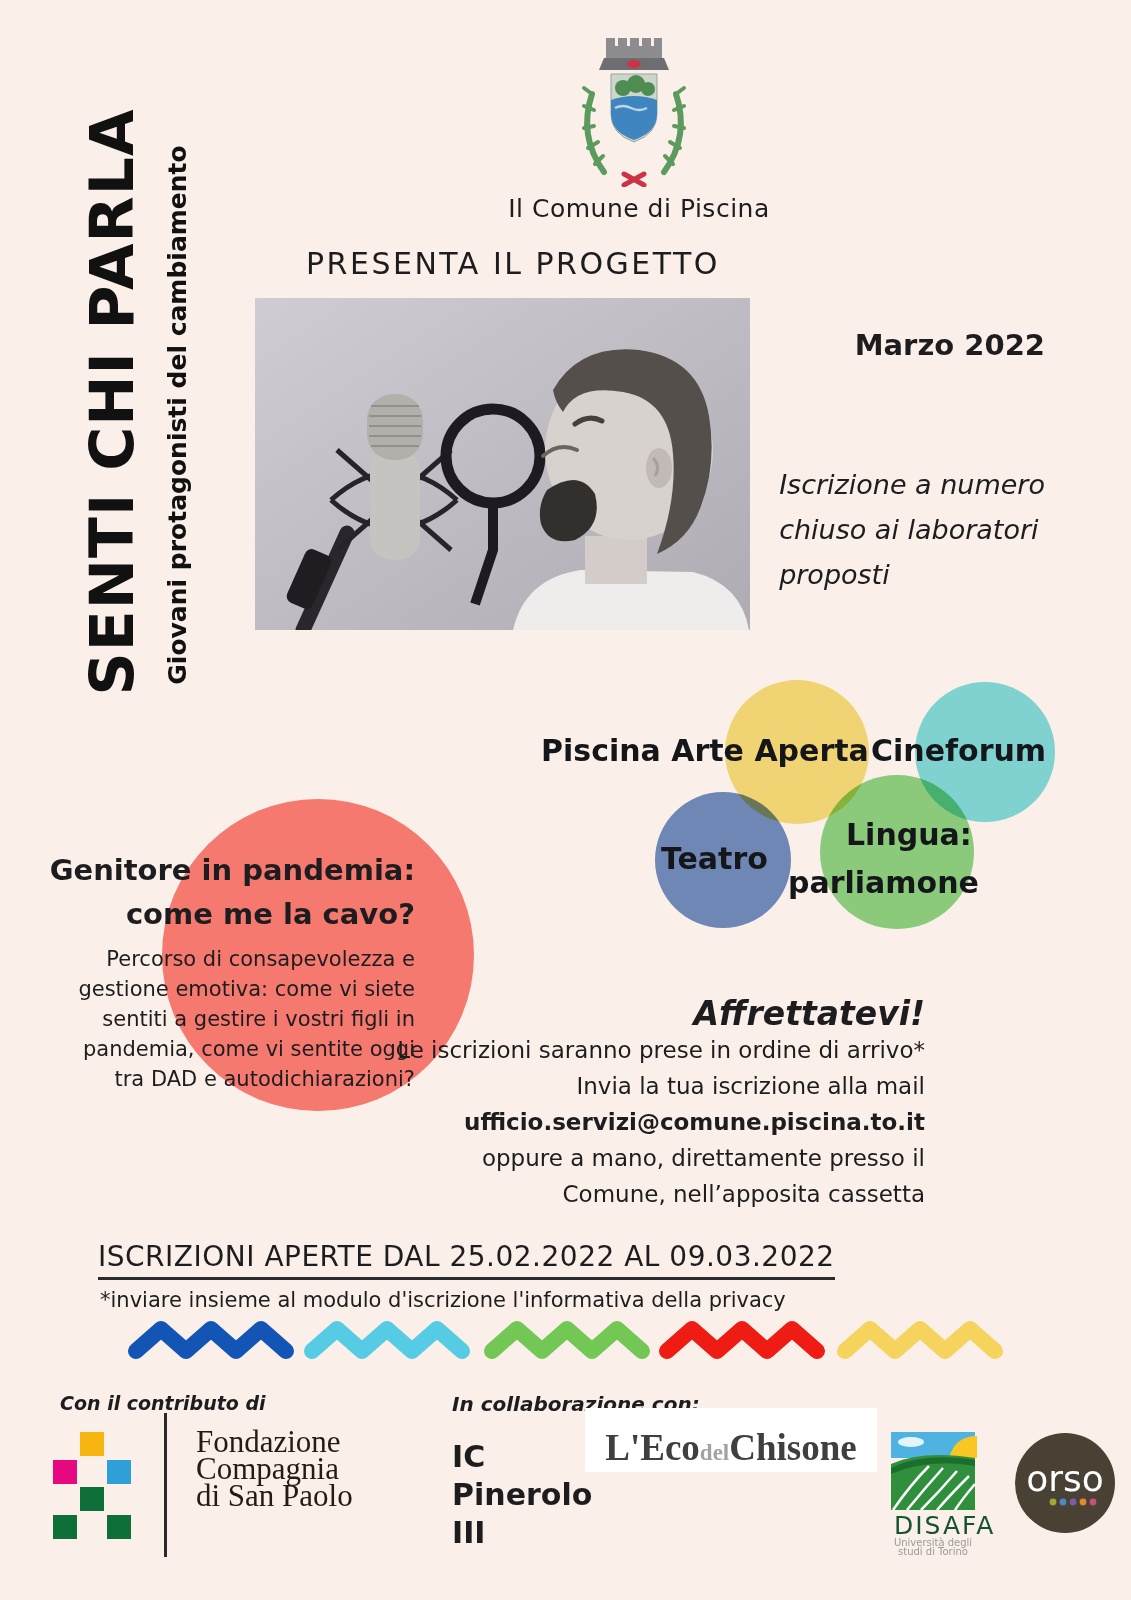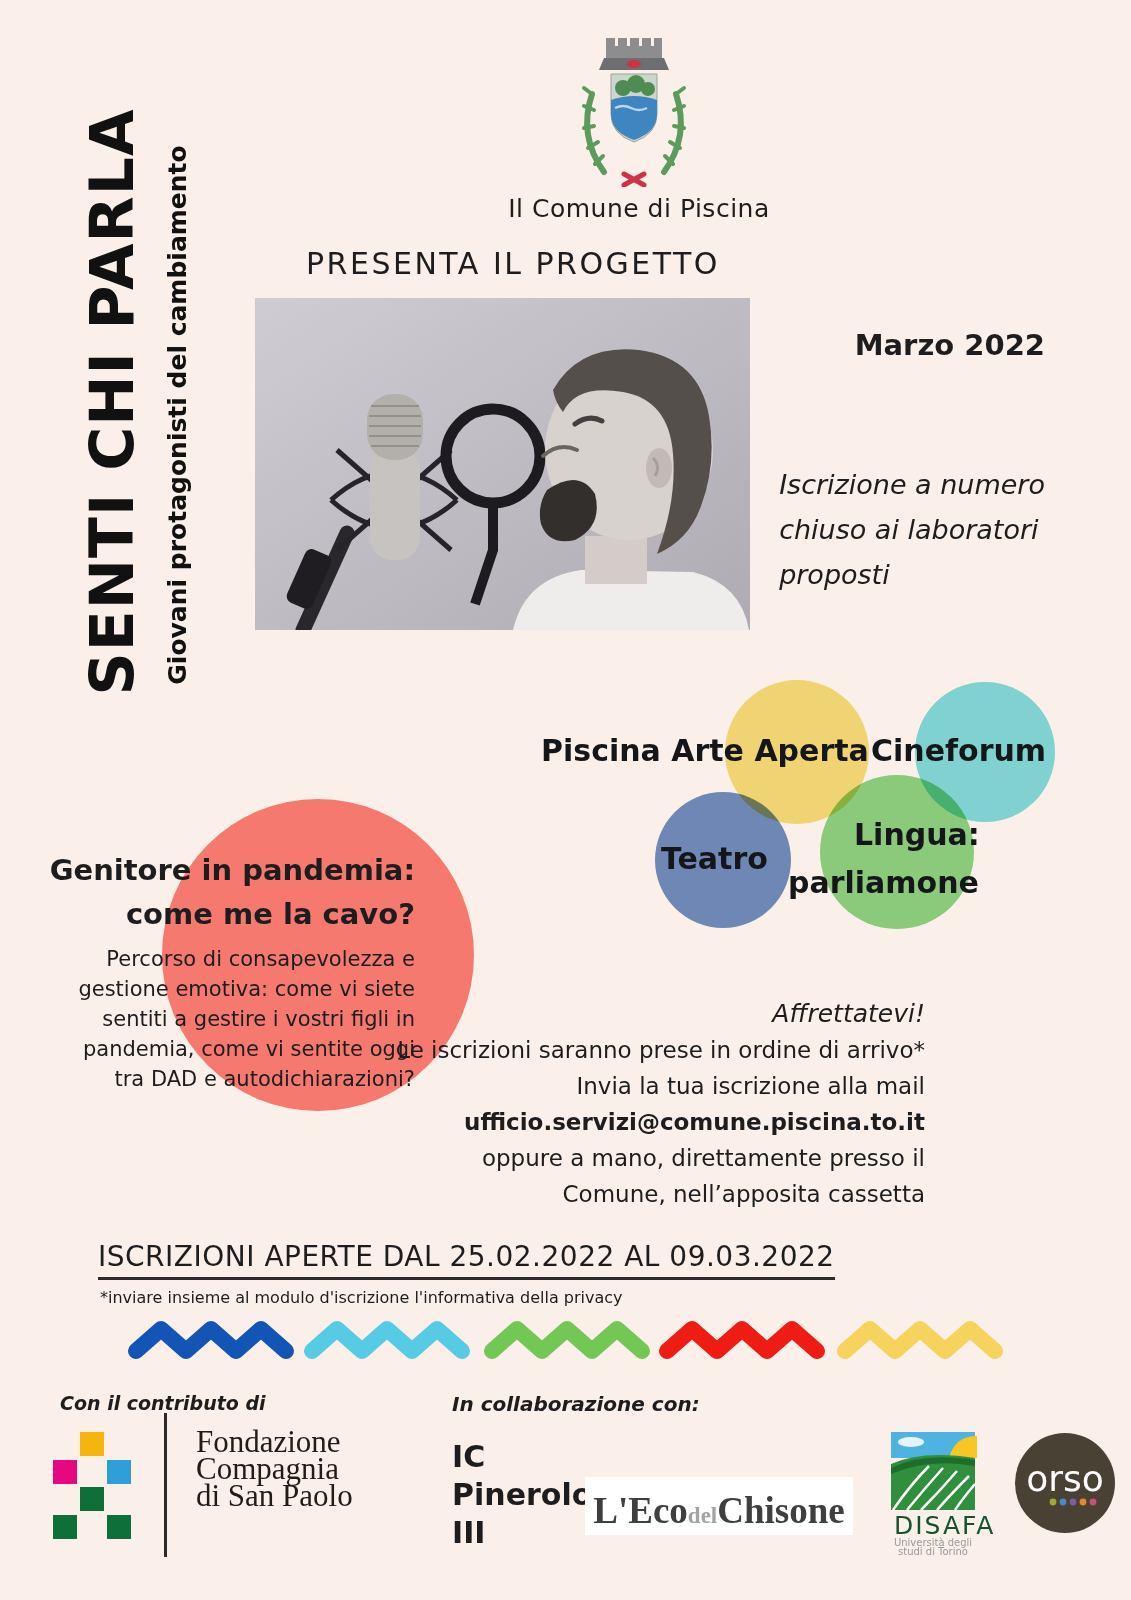--- a/index.html
+++ b/index.html
@@ -27,50 +27,50 @@
   .closed-note{right:86px;top:462px;font-style:italic;font-size:27px;line-height:45px;}
 
   
   .circles-layer{left:0;top:0;pointer-events:none;}
   .blend{mix-blend-mode:multiply;}
 
   .circle-label{position:absolute;font-weight:bold;font-size:30px;color:#15161a;}
   .lbl-arte{left:541px;top:733px;}
   .lbl-cineforum{left:871px;top:733px;}
   .lbl-teatro{left:661px;top:841px;}
-  .lbl-lingua{left:846px;top:817px;margin-left:8px;}
+  .lbl-lingua{left:846px;top:817px;}
   .lbl-parliamone{left:788px;top:865px;}
 
   
   .parent-block{right:716px;top:848px;width:420px;text-align:right;}
   .parent-title{font-size:29px;font-weight:bold;line-height:44px;}
   .parent-body{font-size:21px;line-height:30px;margin-top:8px;}
 
   
   .hurry-block{right:206px;top:996px;text-align:right;font-size:23px;line-height:36px;}
-  .hurry-title{font-weight:normal;font-style:italic;font-size:25px;}
+  .hurry-title{font-weight:bold;font-style:italic;font-size:33px;}
   .email{font-weight:bold;}
 
   
   .dates{left:98px;top:1240px;font-size:28px;letter-spacing:.5px;border-bottom:3px solid #2b2b2b;
          padding-bottom:4px;}
-  .privacy{left:100px;top:1288px;font-size:16px;}
+  .privacy{left:100px;top:1288px;font-size:21px;}
 
   .waves-svg{left:128px;top:1318px;}
 
   
   .contrib{left:60px;top:1392px;font-size:19px;font-weight:bold;font-style:italic;}
   .collab{left:452px;top:1392px;font-size:20px;font-weight:bold;font-style:italic;}
   .fcsp-squares{left:53px;top:1432px;}
   .fcsp-bar{left:164px;top:1413px;width:3px;height:144px;background:#2a2a2a;}
   .fcsp-text{left:196px;top:1428px;font-family:"Liberation Serif",serif;font-size:31px;
              line-height:27px;color:#221c15;}
   .ic-block{left:452px;top:1438px;font-size:30px;font-weight:bold;line-height:38px;}
-  .eco{left:585px;top:1477px;width:268px;height:48px;background:#ffffff;display:flex;
-       align-items:baseline;justify-content:center;font-family:"Liberation Serif",serif;padding-top:10px;}
+  .eco{left:585px;top:1408px;width:292px;height:48px;background:#ffffff;display:flex;
+       align-items:baseline;justify-content:center;font-family:"Liberation Serif",serif;padding-top:16px;}
   .eco-dark{font-weight:bold;font-size:37px;color:#3f3f3f;line-height:48px;}
   .eco-light{font-weight:bold;font-size:23px;color:#a3a3a3;line-height:48px;}
   .disafa{left:886px;top:1432px;width:94px;text-align:center;}
   .disafa-name{font-size:25px;color:#14532d;letter-spacing:2px;line-height:24px;margin-left:8px;}
   .disafa-sub{font-size:10px;color:#9a9a9a;line-height:9px;}
   .orso{left:1015px;top:1433px;}
 </style>
 </head>
 <body>
 

